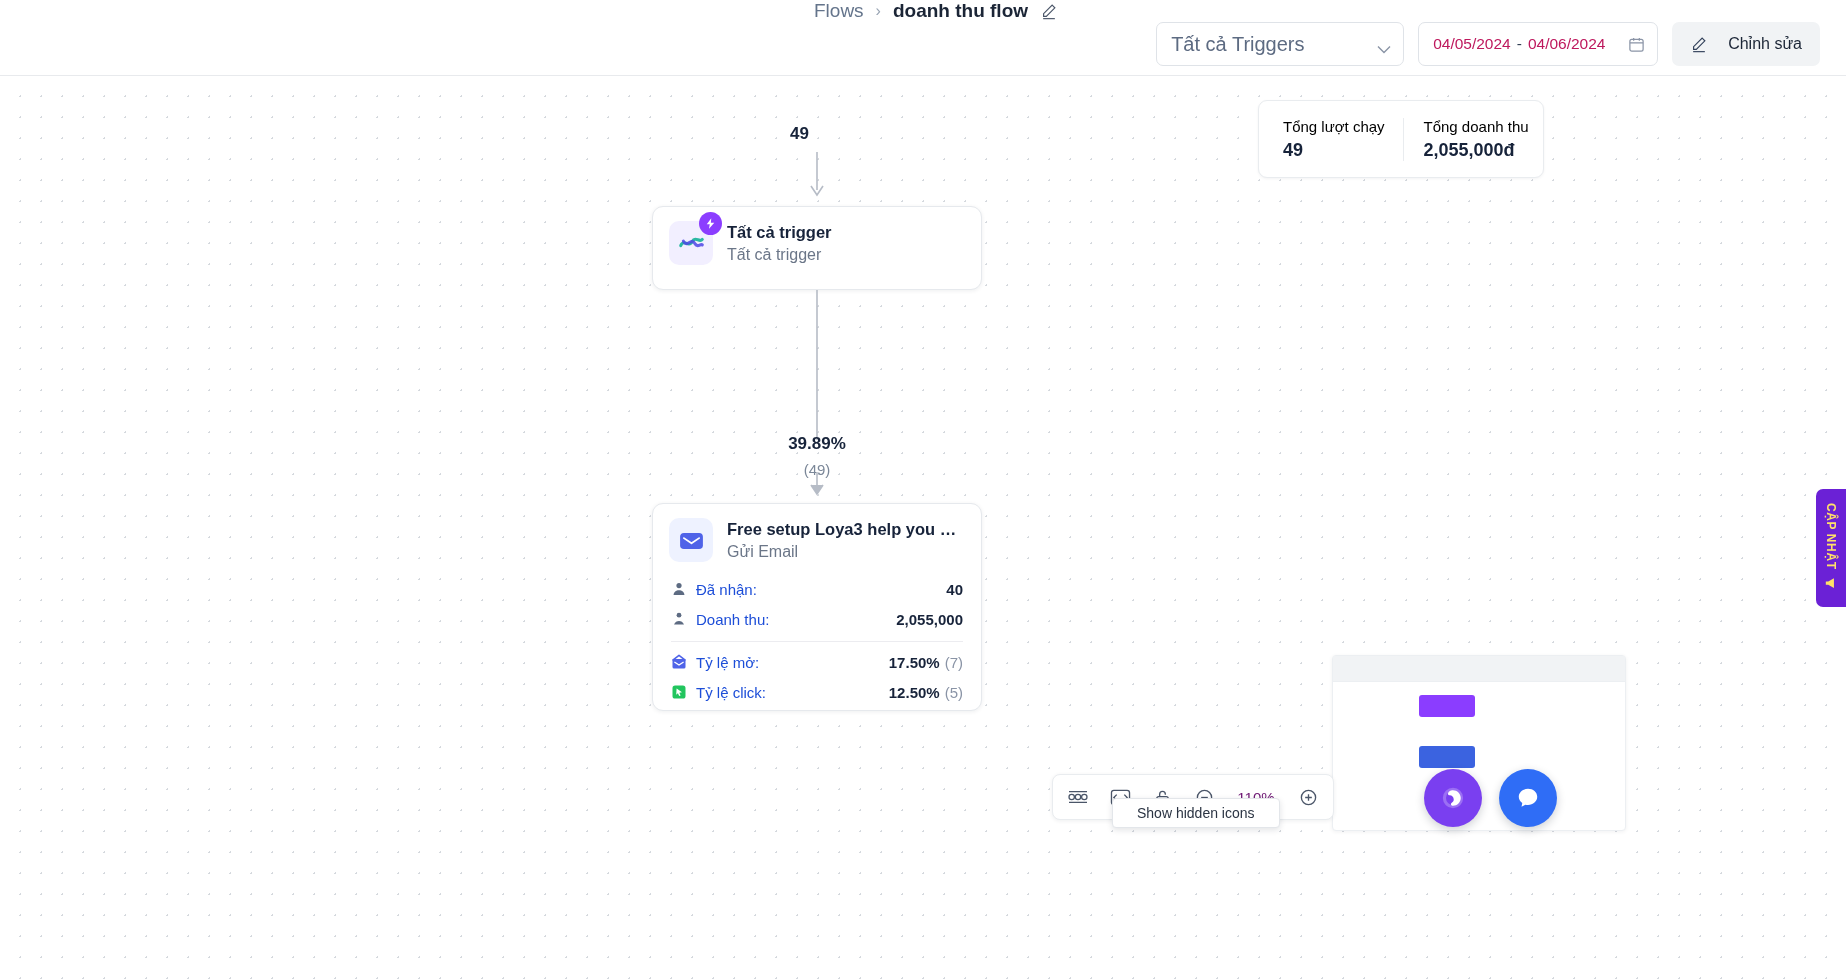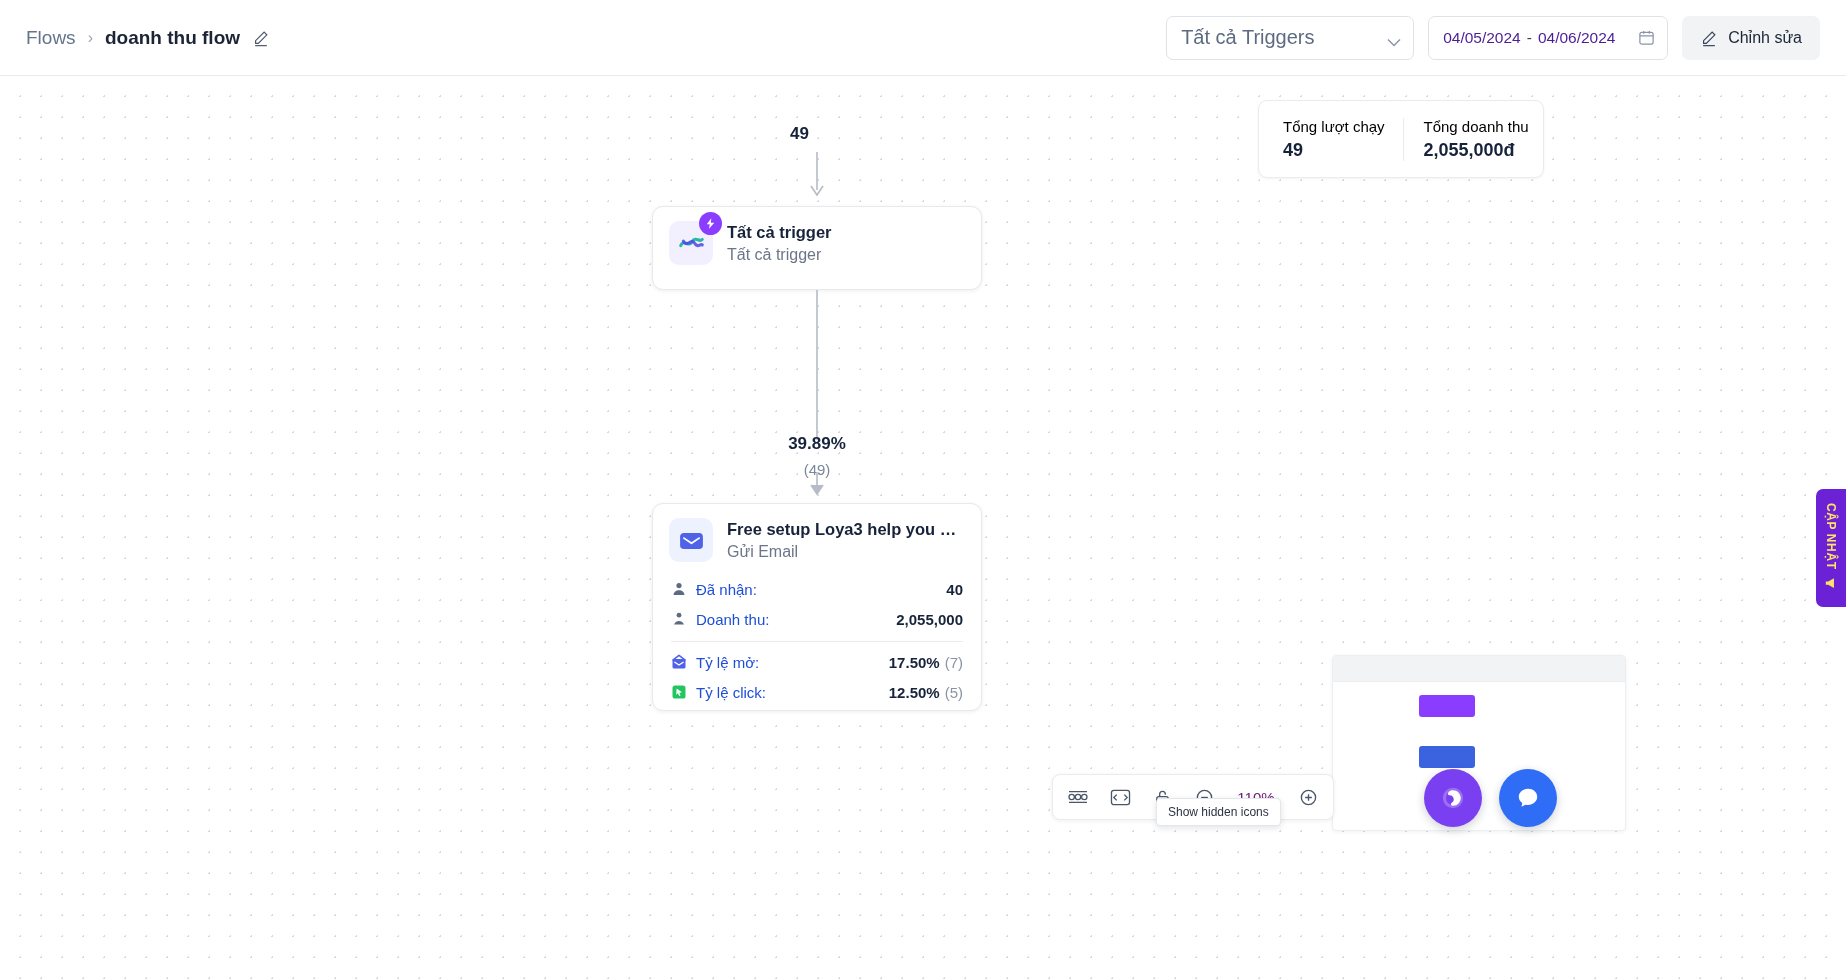--- a/index.html
+++ b/index.html
@@ -12,20 +12,21 @@
   }
 
   
   .topbar {
     position: absolute; top: 0; left: 0;
     width: 1846px; height: 76px;
     background: #ffffff;
     border-bottom: 1px solid #e8eaed;
     display: flex; align-items: center;
     z-index: 40;
+    flex-direction: column;
   }
   .breadcrumb { display: flex; align-items: center; gap: 12px; margin-left: 26px; }
   .bc-root { font-size: 19px; color: #64748b; }
   .bc-sep { font-size: 16px; color: #9aa5b4; }
   .bc-current { font-size: 19px; font-weight: 700; color: #1b2536; }
   .pencil { width: 18px; height: 18px; display: inline-block; }
 
   .topbar-right {
     margin-left: auto; display: flex; align-items: center;
     gap: 14px; margin-right: 26px;
@@ -37,27 +38,27 @@
     display: flex; align-items: center; padding: 0 12px 0 14px;
   }
   .select-label { font-size: 20px; color: #5d6b82; flex: 1; }
   .chev { width: 14px; height: 9px; }
   .date-box {
     width: 240px; height: 44px;
     border: 1px solid #dfe3e8; border-radius: 7px;
     background: #fff;
     display: flex; align-items: center; padding: 0 12px 0 14px; gap: 6px;
   }
-  .date-text { font-size: 15.5px; color: #4c1d95; white-space: nowrap; }
+  .date-text { font-size: 15.5px; color: #be185d; white-space: nowrap; }
   .date-dash { font-size: 15.5px; color: #334155; }
   .cal-icon { width: 17px; height: 17px; margin-left: auto; }
   .edit-btn {
     height: 44px; padding: 0 18px;
     background: #f1f3f5; border-radius: 7px;
-    display: flex; align-items: center; gap: 10px;
+    display: flex; align-items: center; gap: 20px;
     cursor: pointer; border: none;
   }
   .edit-btn-label { font-size: 16px; color: #1b2536; }
 
   
   .canvas {
     position: absolute; top: 76px; left: 0;
     width: 1846px; height: 903px;
     background-color: #ffffff;
     background-image: radial-gradient(circle, #d5d9de 1px, transparent 1px);
@@ -183,24 +184,24 @@
     position: absolute; left: 1052px; top: 698px;
     height: 46px; padding: 0 12px;
     background: #fff; border: 1px solid #e9ecef; border-radius: 8px;
     box-shadow: 0 1px 4px rgba(16,24,40,.07);
     display: flex; align-items: center; gap: 16px;
   }
   .tb-btn { width: 26px; height: 26px; display:flex; align-items:center; justify-content:center; cursor: pointer; }
   .zoom-label { font-size: 15px; color: #701a75; min-width: 46px; text-align: center; }
 
   .tooltip {
-    position: absolute; left: 1156px; top: 722px;
+    position: absolute; left: 1112px; top: 722px;
     background: #fff; border: 1px solid #e3e6ea;
-    border-radius: 4px; padding: 6px 11px;
-    font-size: 12px; color: #2b3443;
+    border-radius: 4px; padding: 6px 24px;
+    font-size: 14px; color: #2b3443;
     box-shadow: 0 2px 6px rgba(16,24,40,.12);
     white-space: nowrap;
   }
 </style>
 </head>
 <body>
 
 <div class="topbar">
 
   <div class="breadcrumb">

